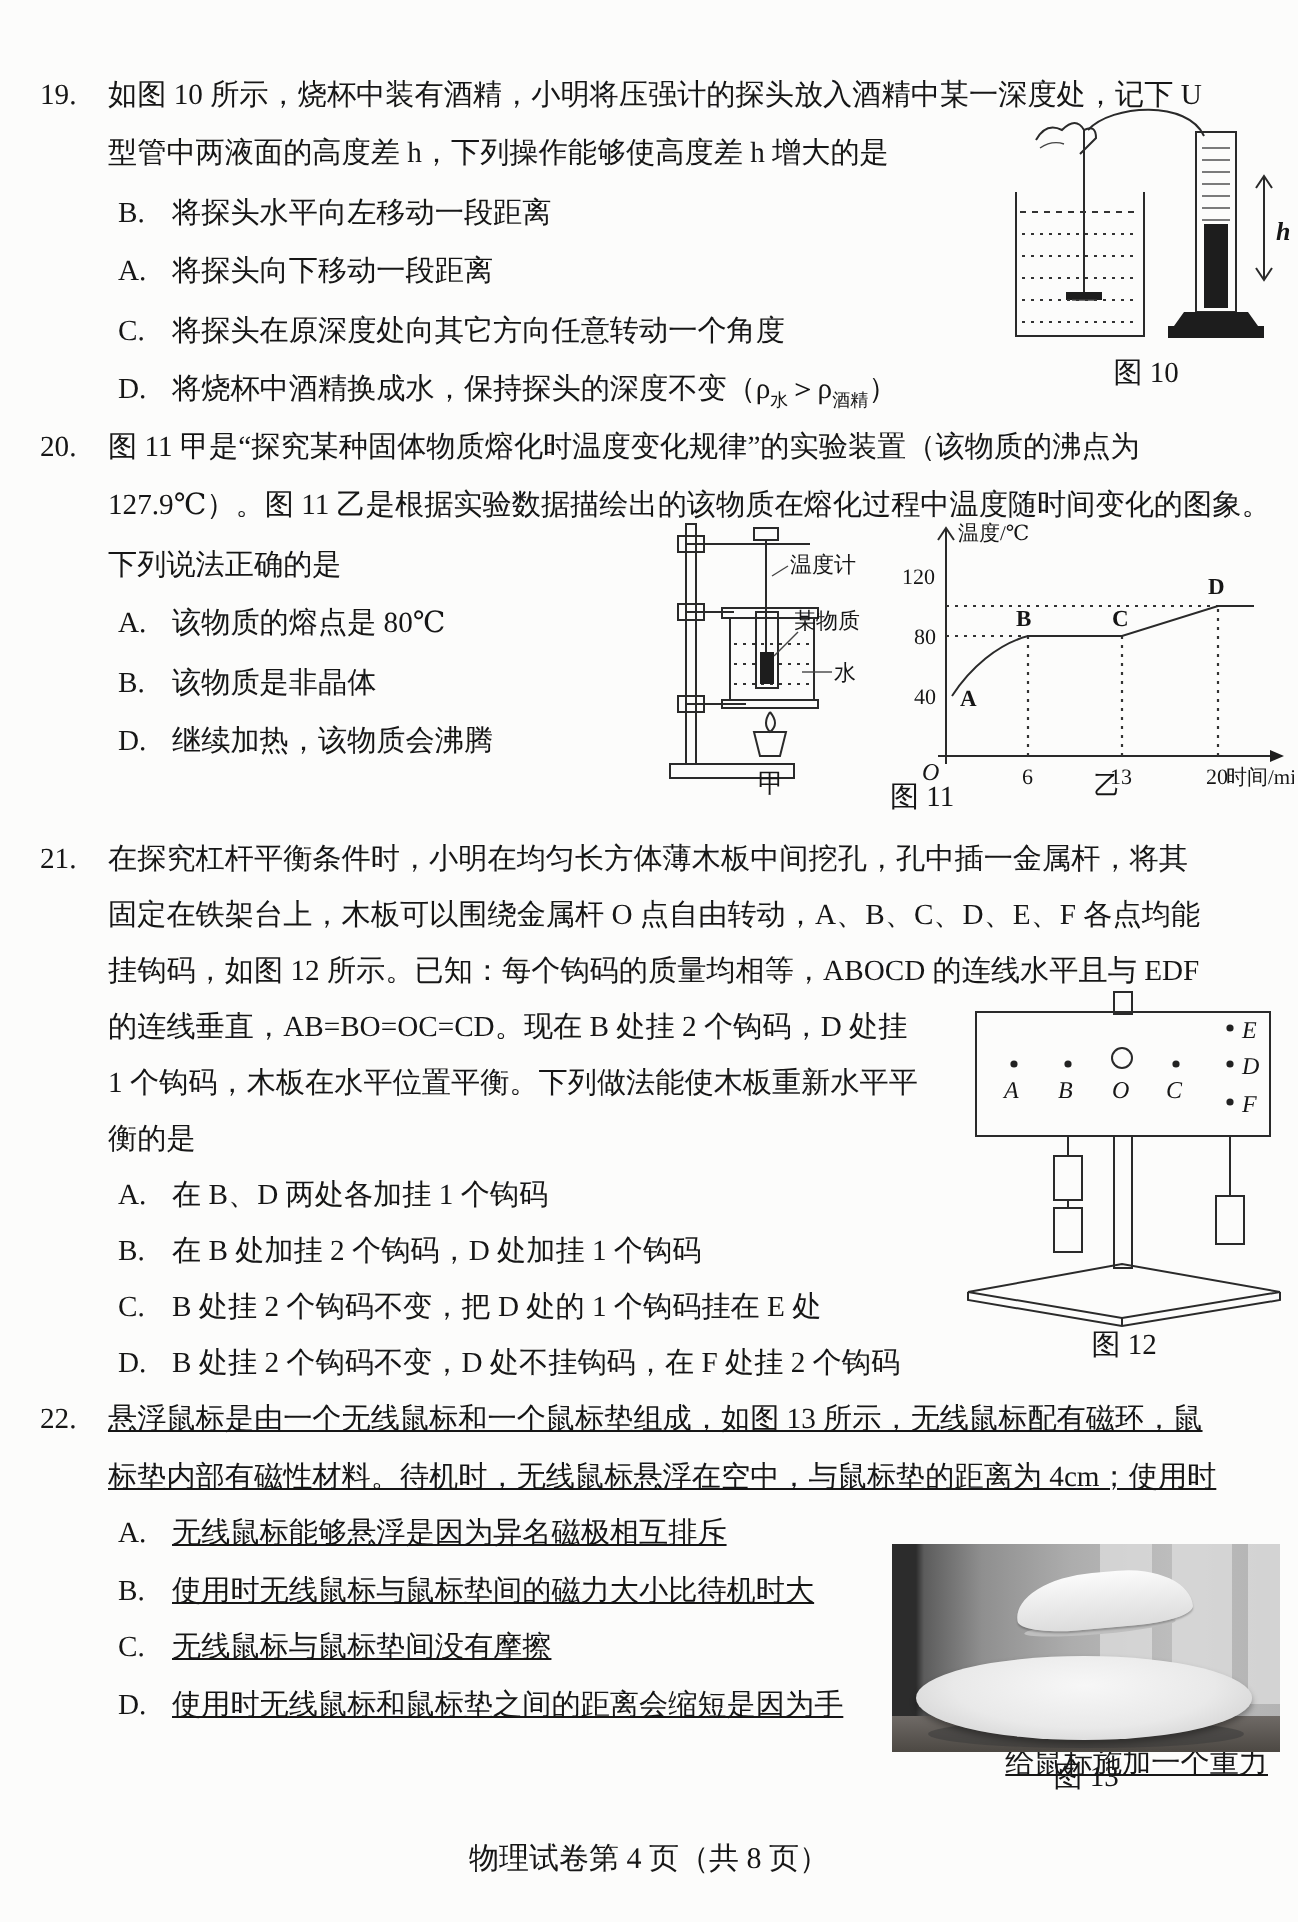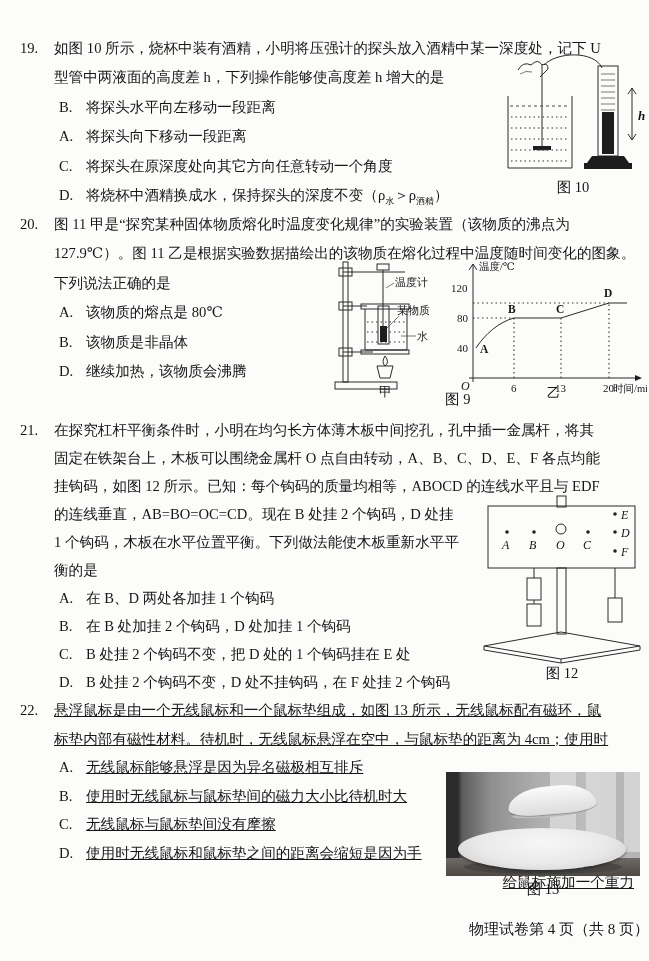--- a/index.html
+++ b/index.html
@@ -38,21 +38,21 @@
   .pane2{left:140px;width:30px;height:76px;}
   .pane3{left:178px;width:16px;height:80px;}
   .deskline{position:absolute;left:0;right:0;bottom:0;height:18px;background:linear-gradient(#6f6a66,#4c4843);}
   .padshadow{position:absolute;left:18px;bottom:2px;width:158px;height:14px;border-radius:50%;background:#3a3a3a;opacity:.55;}
   .pad{position:absolute;left:12px;bottom:6px;width:168px;height:42px;border-radius:50%;
     background:radial-gradient(ellipse at 50% 35%,#f7f7f7 0%,#e9e9e9 55%,#c9c9c9 100%);box-shadow:0 2px 3px rgba(0,0,0,.35);}
   .mouse{position:absolute;left:62px;top:14px;width:88px;height:28px;transform:rotate(-5deg);
     background:linear-gradient(#fbfbfb,#dcdcdc);border-radius:60% 55% 45% 45% / 95% 100% 35% 35%;box-shadow:0 1px 1px rgba(0,0,0,.25);}
   .mousebase{position:absolute;left:66px;top:38px;width:76px;height:7px;transform:rotate(-5deg);
     background:#bfbfbf;border-radius:50%;}
-  #footer{position:absolute;top:920px;left:0;width:649px;text-align:right;font-size:15px;}
+  #footer{position:absolute;top:920px;left:0;width:649px;text-align:center;font-size:15px;}
 </style>
 </head>
 <body>
 
 <div class="q" id="q19" style="top:34px;">
   <div class="qline">
     <span class="qnum">19.</span><span>如图 10 所示，烧杯中装有酒精，小明将压强计的探头放入酒精中某一深度处，记下 U</span>
   </div>
   <div class="qline cont">型管中两液面的高度差 h，下列操作能够使高度差 h 增大的是</div>
   <div class="qline opt">
@@ -197,21 +197,21 @@
         <line class="dot" x1="38" y1="47" x2="174" y2="47"></line>
       </g>
       <path class="ln" d="M41,92 C50,78 64,66 79,62 L126,62 L174,47 L192,47"></path>
       <text x="45" y="97" font-size="11.5" font-weight="bold">A</text>
       <text x="73" y="57" font-size="11.5" font-weight="bold">B</text>
       <text x="121" y="57" font-size="11.5" font-weight="bold">C</text>
       <text x="169" y="41" font-size="11.5" font-weight="bold">D</text>
       <text x="112" y="141" font-size="13">乙</text>
     </svg>
   </div>
-  <div class="figcap" id="fig11-cap">图 9</div>
+  <div class="figcap" id="fig11-cap">图 11</div>
 </div>
 
 <div class="q" id="q21" style="top:416px;">
   <div class="qline">
     <span class="qnum">21.</span><span>在探究杠杆平衡条件时，小明在均匀长方体薄木板中间挖孔，孔中插一金属杆，将其</span>
   </div>
   <div class="qline cont">固定在铁架台上，木板可以围绕金属杆 O 点自由转动，A、B、C、D、E、F 各点均能</div>
   <div class="qline cont">挂钩码，如图 12 所示。已知：每个钩码的质量均相等，ABOCD 的连线水平且与 EDF</div>
   <div class="qline cont">的连线垂直，AB=BO=OC=CD。现在 B 处挂 2 个钩码，D 处挂</div>
   <div class="qline cont">1 个钩码，木板在水平位置平衡。下列做法能使木板重新水平平</div>

